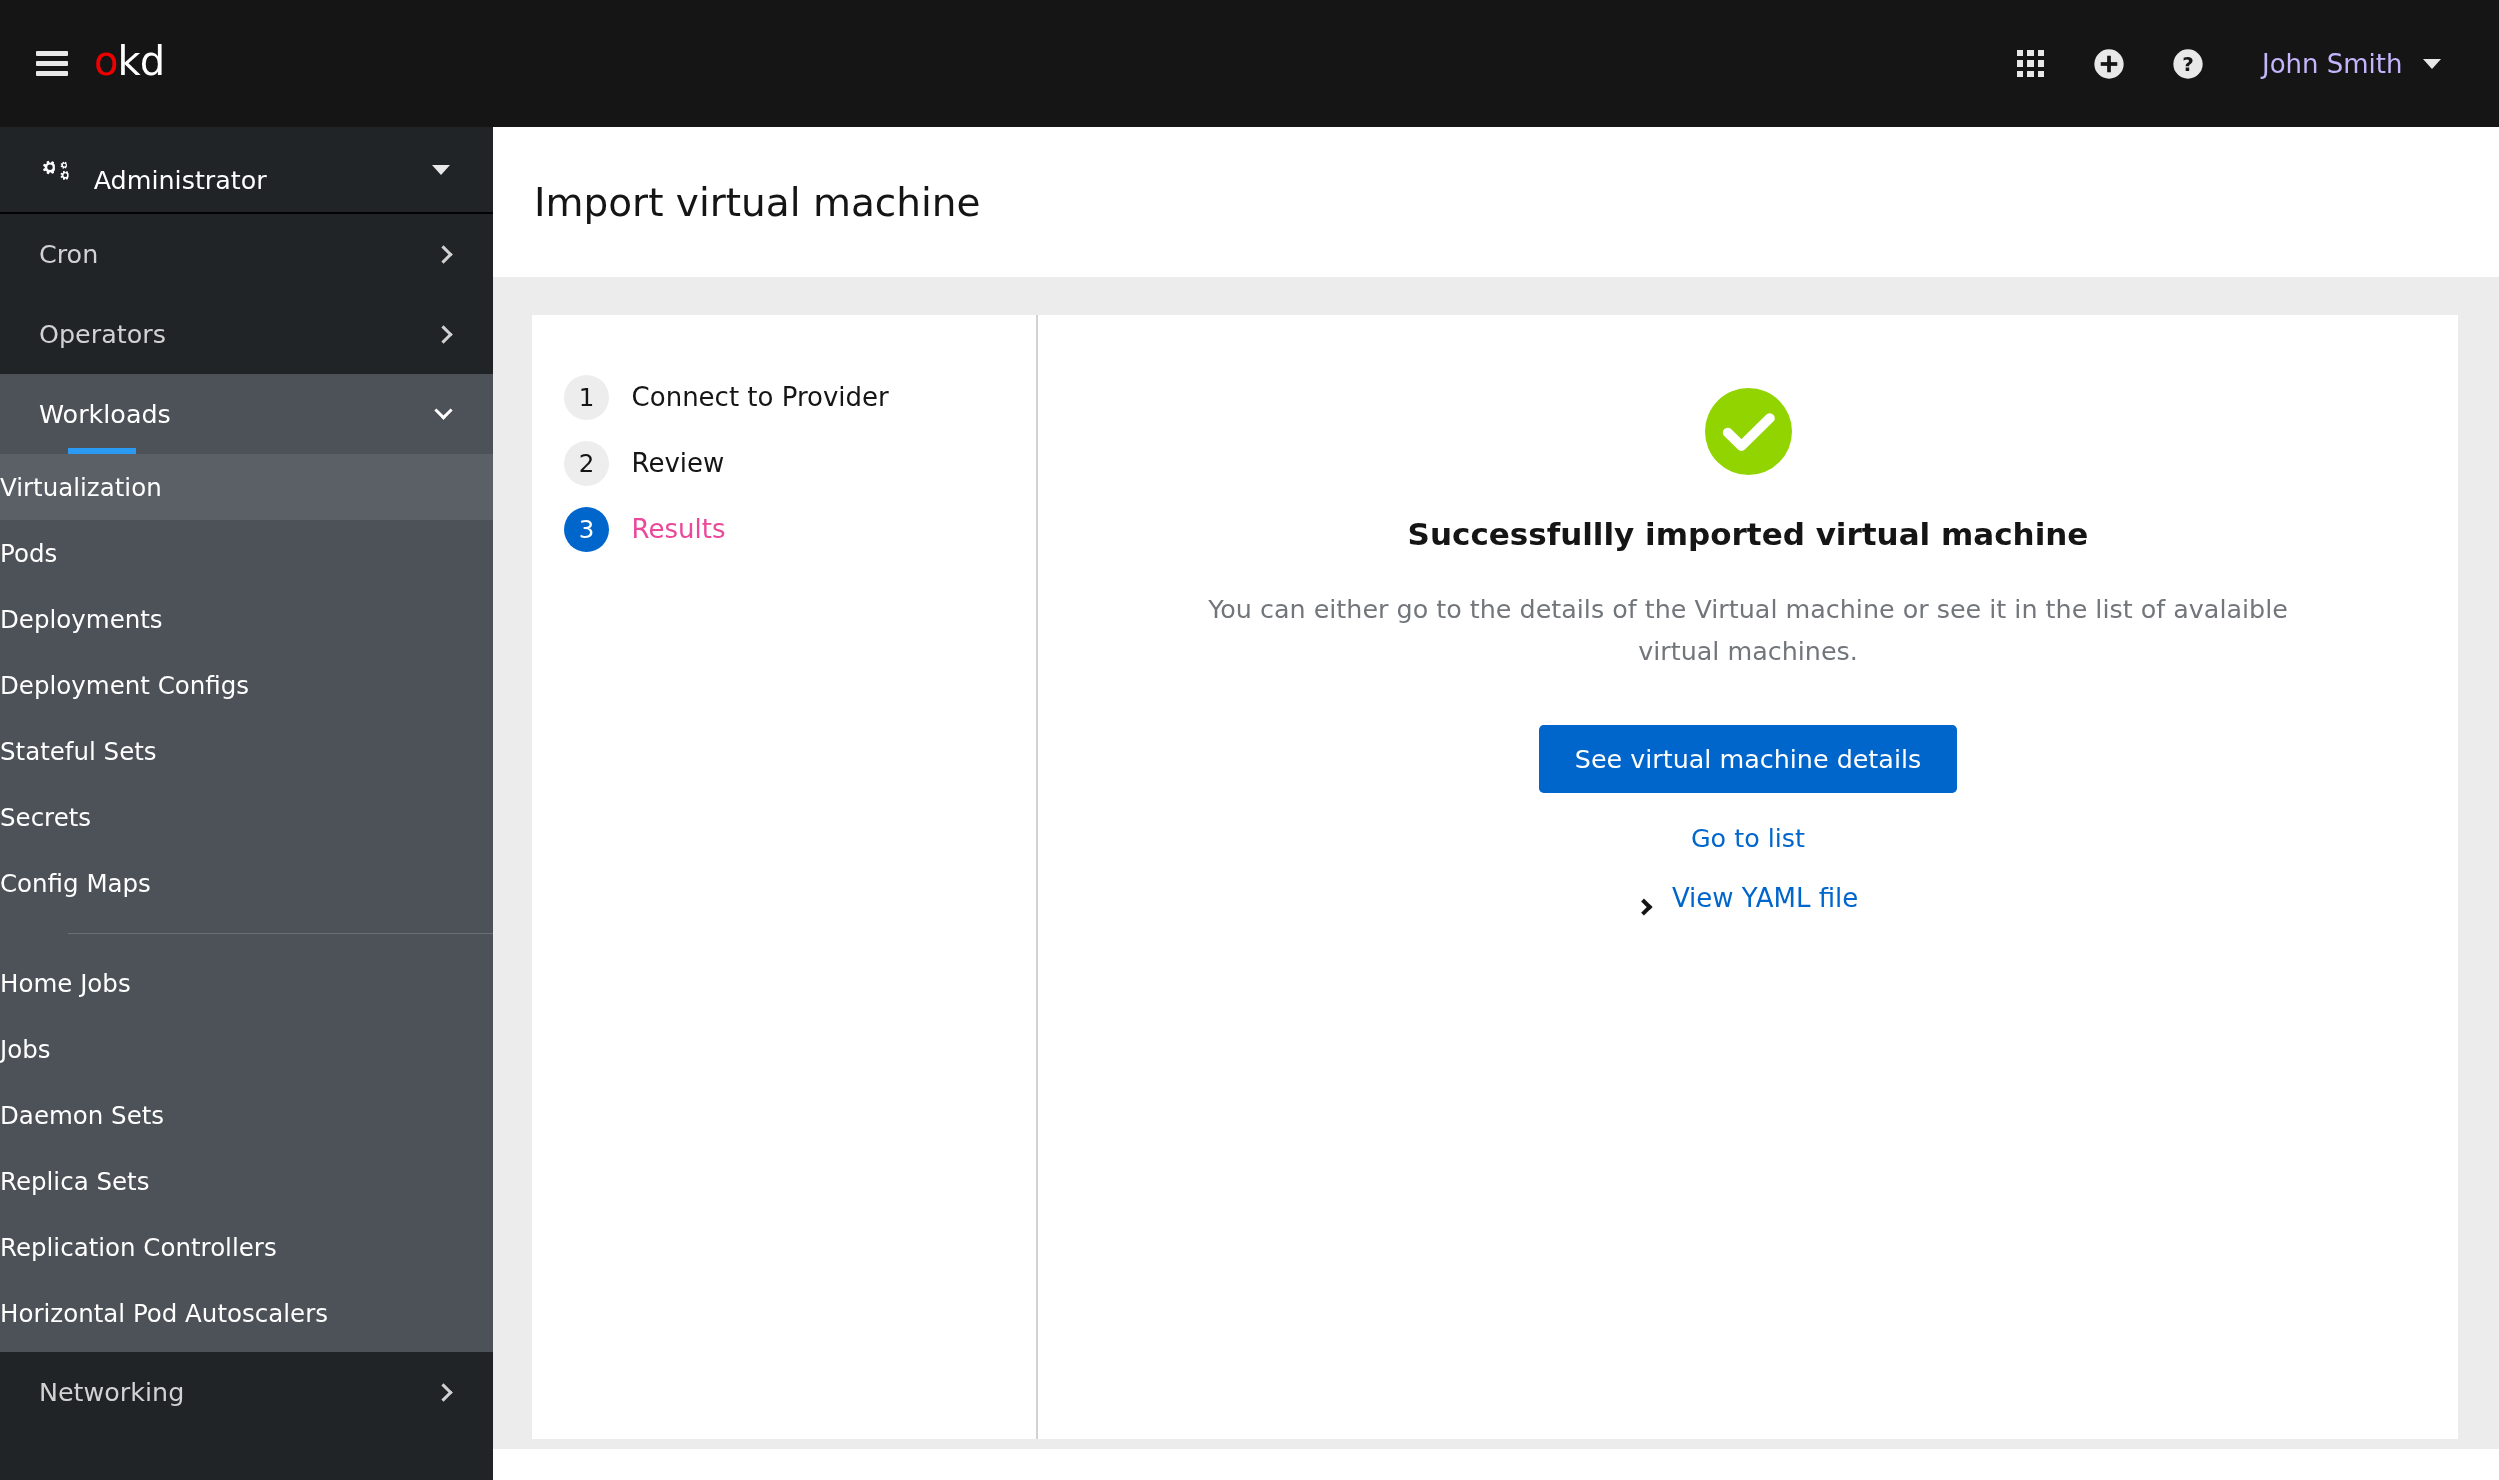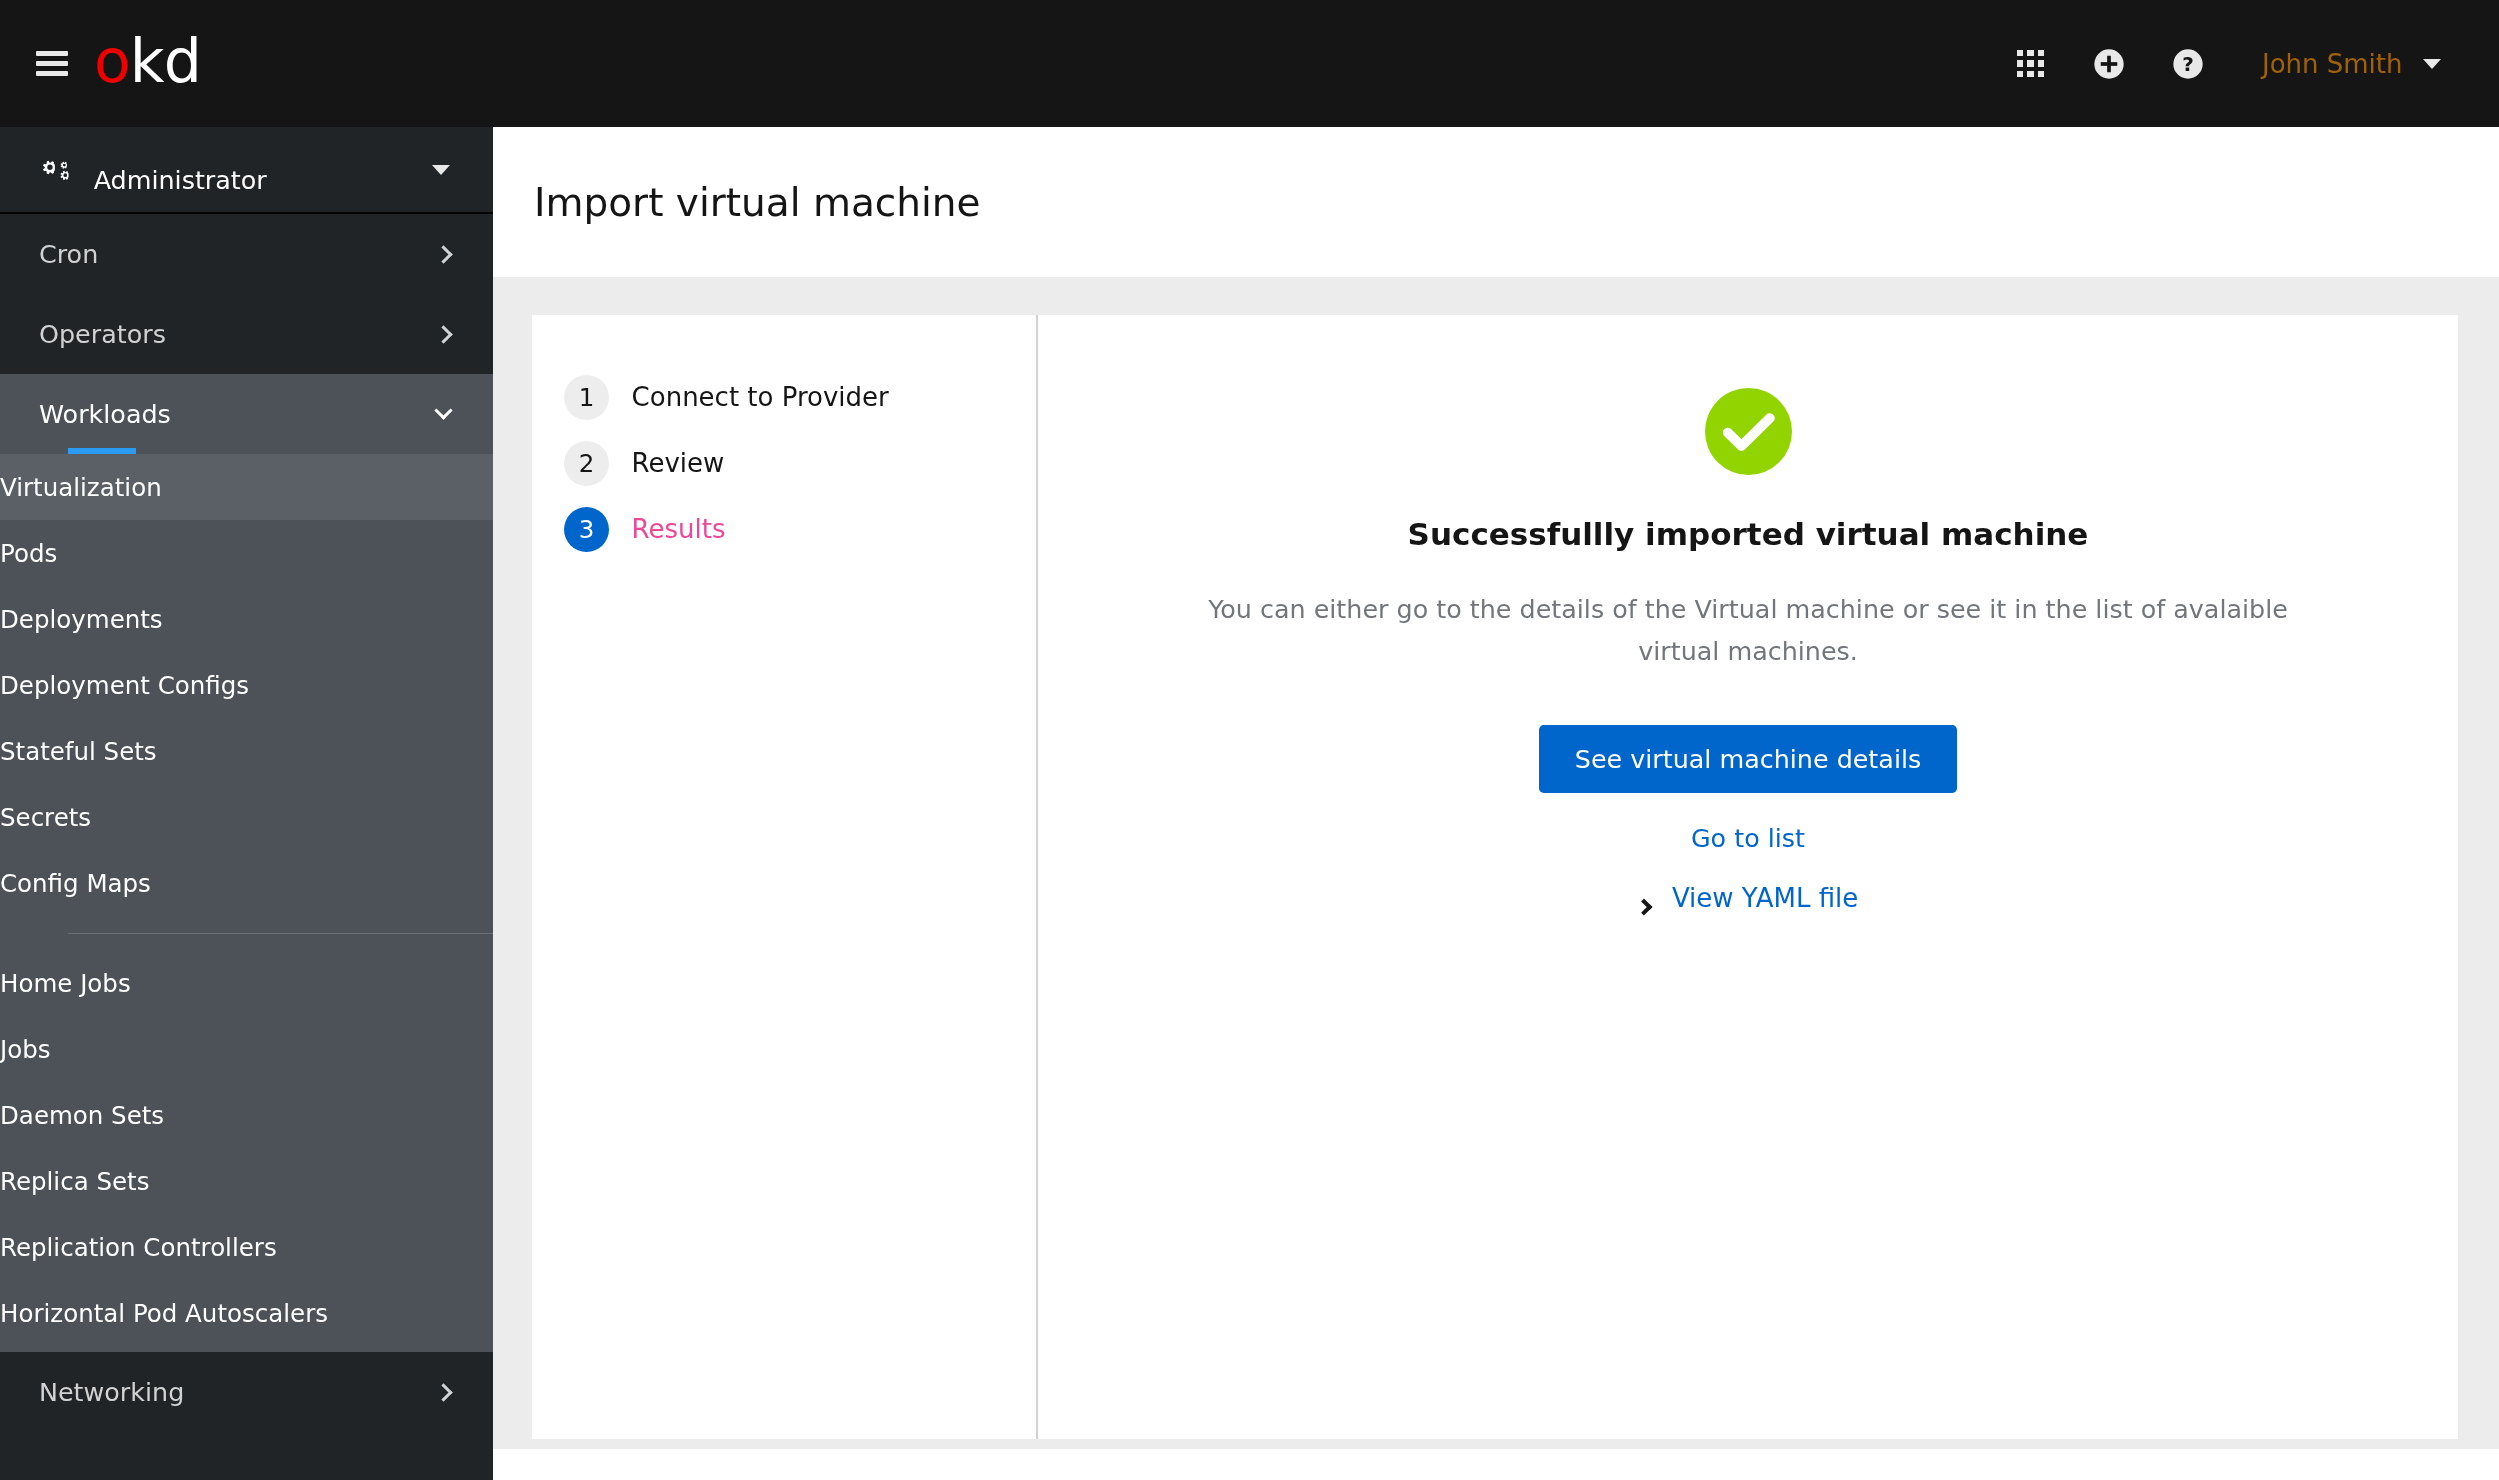--- a/index.html
+++ b/index.html
@@ -19,21 +19,21 @@
     display: flex; align-items: center;
   }
   .hamburger {
     width: 32px; height: 24.5px;
     margin-left: 36px; margin-right: 26px;
     display: flex; flex-direction: column; justify-content: space-between;
     cursor: pointer;
   }
   .hamburger span { display:block; width: 100%; height: 4.7px; background: #e8e8e8; border-radius: 0.9px;}
   .logo {
-    font-size: 60px; line-height: 56px;
+    font-size: 40px; line-height: 56px;
     font-family: "DejaVu Sans", sans-serif;
     font-weight: 400; letter-spacing: -0.9px;
     color: #ffffff; user-select: none;
     padding-bottom: 5.6px;
   }
   .logo .o { color: #ee0000; }
   .masthead-right {
     margin-left: auto; display: flex; align-items: center;
     padding-right: 55px; gap: 0px;
   }
@@ -41,21 +41,21 @@
     width: 79px; height: 79px;
     display: flex; align-items: center; justify-content: center;
     cursor: pointer;
   }
   .grid-icon { display: grid; grid-template-columns: repeat(3, 6.6px); grid-template-rows: repeat(3, 6.6px); gap: 3.8px; }
   .grid-icon i { display: block; width: 6.6px; height: 6.6px; background: #e8e8e8; }
   .user-menu {
     display: flex; align-items: center; gap: 20.7px;
     margin-left: 34px; cursor: pointer; padding-right: 3.8px;
   }
-  .user-name { color: #a16207; font-size: 26px; font-family: "DejaVu Sans", sans-serif; }
+  .user-name { color: #c4b5fd; font-size: 26px; font-family: "DejaVu Sans", sans-serif; }
   .caret-down {
     width: 0; height: 0;
     border-left: 9.4px solid transparent; border-right: 9.4px solid transparent;
     border-top: 10.3px solid #e8e8e8;
   }
 
   
   .sidebar {
     position: absolute; top: 127px; left: 0;
     width: 493px; height: 1353px;

